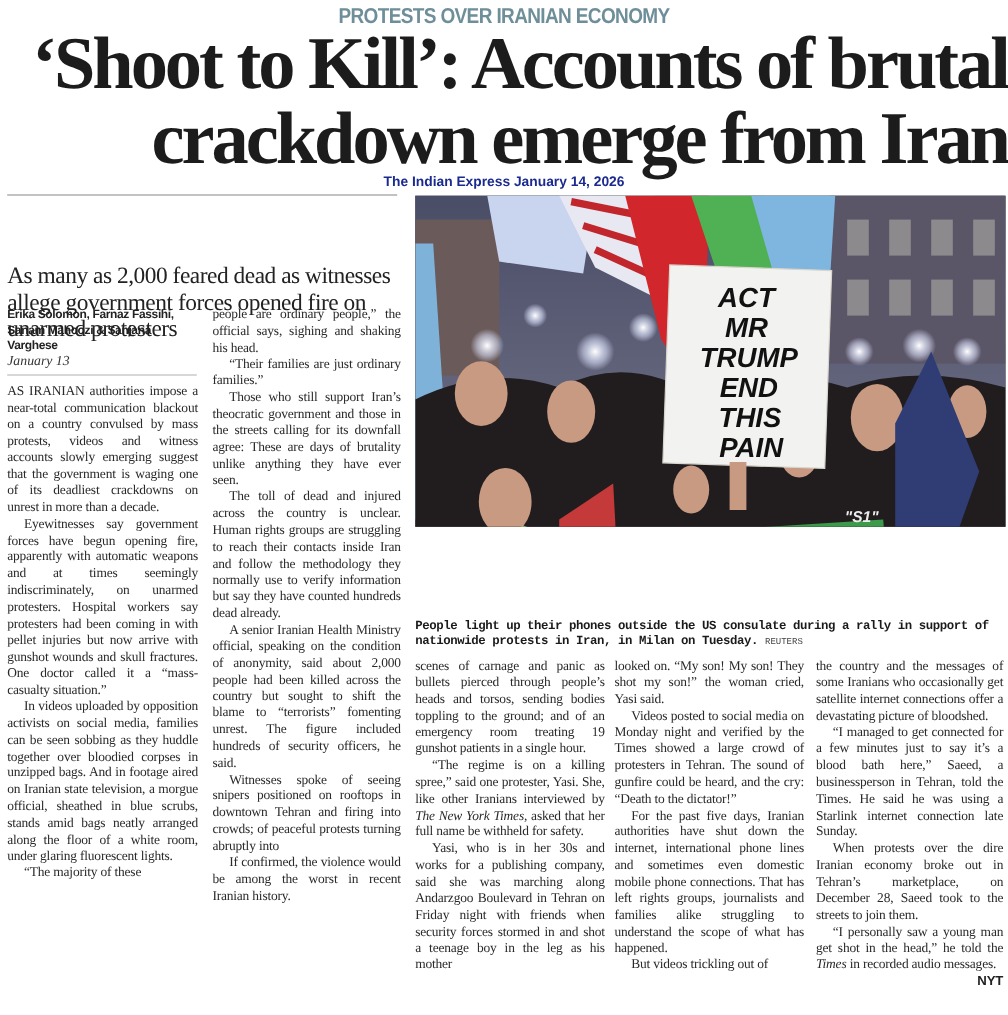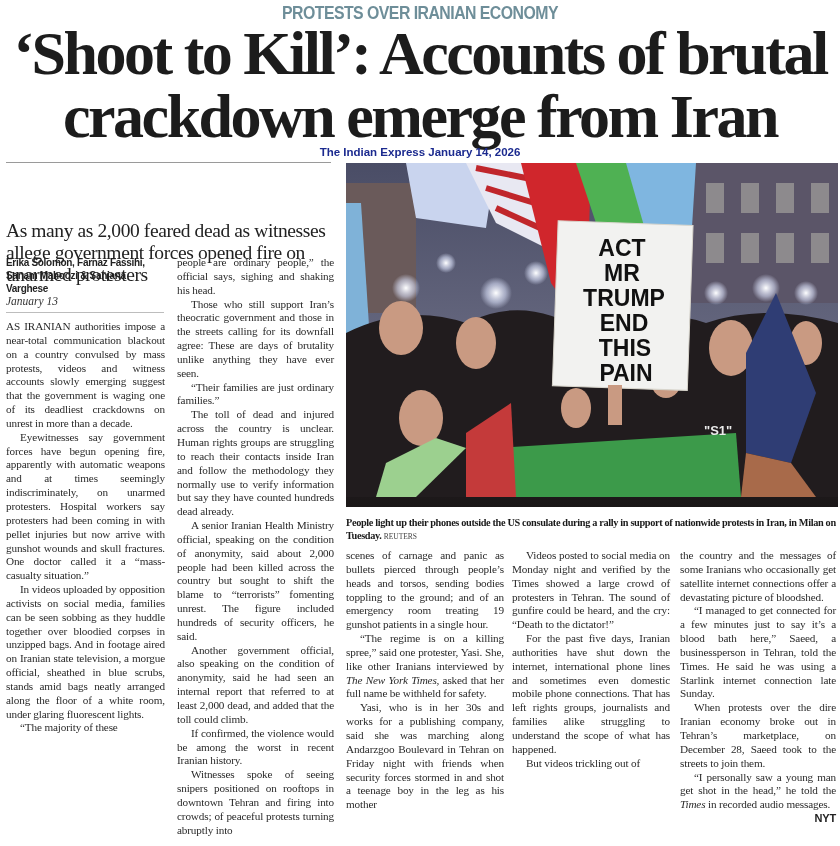--- a/index.html
+++ b/index.html
@@ -6,21 +6,21 @@
     html, body { width: 840px; height: 846px; background: #ffffff; overflow: hidden; }
     body { position: relative; font-family: "Liberation Serif", "DejaVu Serif", serif; color: #2a2a2a; }
 
     .kicker {
       position: absolute; left: 0; top: 3px; width: 840px; text-align: center;
       font-family: "Liberation Sans", "DejaVu Sans", sans-serif; font-weight: bold;
       font-size: 18px; color: #6e8e99; letter-spacing: -0.6px;
       transform: scaleX(0.88); transform-origin: 420px 0;
     }
     .headline {
-      position: absolute; left: 0; top: 22px; width: 840px; text-align: center;
+      position: absolute; left: 0; top: 22px; width: 840px; text-align: right;
       font-family: "Liberation Serif", "DejaVu Serif", serif; font-weight: bold;
       font-size: 62px; line-height: 63px; color: #1c1c1c; letter-spacing: -2.5px;
     }
     .headline .line { display: block; white-space: nowrap; }
     .credit {
       position: absolute; left: 0; top: 146px; width: 840px; text-align: center;
       font-family: "Liberation Sans", "DejaVu Sans", sans-serif; font-weight: bold;
       font-size: 11.5px; color: #1b2a8f;
     }
 
@@ -50,26 +50,27 @@
     .col p { text-indent: 14px; }
     .col p.noindent { text-indent: 0; }
     .col .it { font-style: italic; }
     .c1 { left: 6px; top: 320px; width: 159px; }
     .c2 { left: 177px; top: 256px; width: 157px; }
     .c3 { left: 346px; top: 549px; width: 158px; }
     .c4 { left: 512px; top: 549px; width: 158px; }
     .c5 { left: 680px; top: 549px; width: 156px; }
 
     .photo {
-      position: absolute; left: 346px; top: 163px; width: 492px; height: 344px; overflow: hidden;
+      position: absolute; left: 346px; top: 163px; width: 492px; height: 276px; overflow: hidden;
       background: linear-gradient(180deg, #3d3f55 0%, #5a5c72 30%, #2a2528 70%, #1b1718 100%);
+      font-style: italic;
     }
     .caption {
       position: absolute; left: 346px; top: 516px; width: 492px;
-      font-family: Liberation Serif, serif; font-weight: bold;
+      font-family: Liberation Mono, monospace; font-weight: bold;
       font-size: 10.3px; line-height: 13px; color: #1a1a1a; letter-spacing: -0.35px;
     }
     .caption .src { font-weight: normal; font-size: 7.5px; color: #444; letter-spacing: 0; }
     .signoff {
       font-family: "Liberation Sans", "DejaVu Sans", sans-serif; font-weight: bold;
       font-size: 11px; float: right; color: #222;
     }
   </style>
 </head>
 <body>
@@ -185,36 +186,36 @@
 
 <div class="col c1">
   <p class="noindent">AS IRANIAN authorities impose a near-total communication blackout on a country convulsed by mass protests, videos and witness accounts slowly emerging suggest that the government is waging one of its deadliest crackdowns on unrest in more than a decade.</p>
   <p>Eyewitnesses say government forces have begun opening fire, apparently with automatic weapons and at times seemingly indiscriminately, on unarmed protesters. Hospital workers say protesters had been coming in with pellet injuries but now arrive with gunshot wounds and skull fractures. One doctor called it a “mass-casualty situation.”</p>
   <p>In videos uploaded by opposition activists on social media, families can be seen sobbing as they huddle together over bloodied corpses in unzipped bags. And in footage aired on Iranian state television, a morgue official, sheathed in blue scrubs, stands amid bags neatly arranged along the floor of a white room, under glaring fluorescent lights.</p>
   <p>“The majority of these</p>
 </div>
 
 <div class="col c2">
   <p class="noindent">people are ordinary people,” the official says, sighing and shaking his head.</p>
+  <p>“Their families are just ordinary families.”</p>
   <p>Those who still support Iran’s theocratic government and those in the streets calling for its downfall agree: These are days of brutality unlike anything they have ever seen.</p>
-  <p>“Their families are just ordinary families.”</p>
   <p>The toll of dead and injured across the country is unclear. Human rights groups are struggling to reach their contacts inside Iran and follow the methodology they normally use to verify information but say they have counted hundreds dead already.</p>
   <p>A senior Iranian Health Ministry official, speaking on the condition of anonymity, said about 2,000 people had been killed across the country but sought to shift the blame to “terrorists” fomenting unrest. The figure included hundreds of security officers, he said.</p>
-  <p>Another government official, also speaking on the condition of anonymity, said he had seen an internal report that referred to at least 2,000 dead, and added that the toll could climb.</p>
+  <p>Witnesses spoke of seeing snipers positioned on rooftops in downtown Tehran and firing into crowds; of peaceful protests turning abruptly into</p>
   <p>If confirmed, the violence would be among the worst in recent Iranian history.</p>
-  <p>Witnesses spoke of seeing snipers positioned on rooftops in downtown Tehran and firing into crowds; of peaceful protests turning abruptly into</p>
 </div>
 
 <div class="col c3">
   <p class="noindent">scenes of carnage and panic as bullets pierced through people’s heads and torsos, sending bodies toppling to the ground; and of an emergency room treating 19 gunshot patients in a single hour.</p>
   <p><span>“The regime is on a killing spree,” said one protester, Yasi. She, like other Iranians interviewed by</span> <span class="it">The New York Times,</span> <span>asked that her full name be withheld for safety.</span></p>
   <p>Yasi, who is in her 30s and works for a publishing company, said she was marching along Andarzgoo Boulevard in Tehran on Friday night with friends when security forces stormed in and shot a teenage boy in the leg as his mother</p>
 </div>
 
 <div class="col c4">
+  <p class="noindent">looked on. “My son! My son! They shot my son!” the woman cried, Yasi said.</p>
   <p>Videos posted to social media on Monday night and verified by the Times showed a large crowd of protesters in Tehran. The sound of gunfire could be heard, and the cry: “Death to the dictator!”</p>
   <p>For the past five days, Iranian authorities have shut down the internet, international phone lines and sometimes even domestic mobile phone connections. That has left rights groups, journalists and families alike struggling to understand the scope of what has happened.</p>
   <p>But videos trickling out of</p>
 </div>
 
 <div class="col c5">
   <p class="noindent">the country and the messages of some Iranians who occasionally get satellite internet connections offer a devastating picture of bloodshed.</p>
   <p>“I managed to get connected for a few minutes just to say it’s a blood bath here,” Saeed, a businessperson in Tehran, told the Times. He said he was using a Starlink internet connection late Sunday.</p>
   <p>When protests over the dire Iranian economy broke out in Tehran’s marketplace, on December 28, Saeed took to the streets to join them.</p>
   <p><span>“I personally saw a young man get shot in the head,” he told the</span> <span class="it">Times</span> <span>in recorded audio messages.</span><span class="signoff">NYT</span></p>

